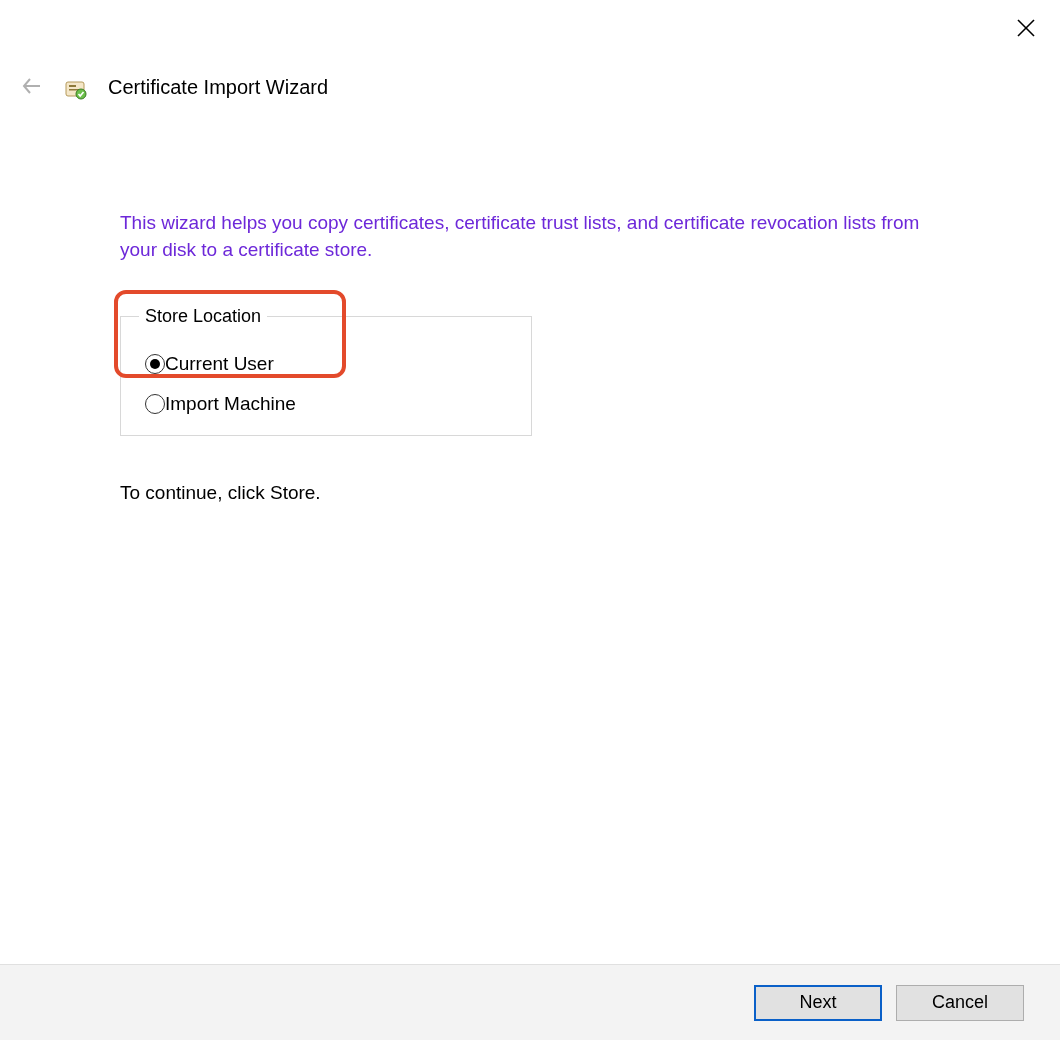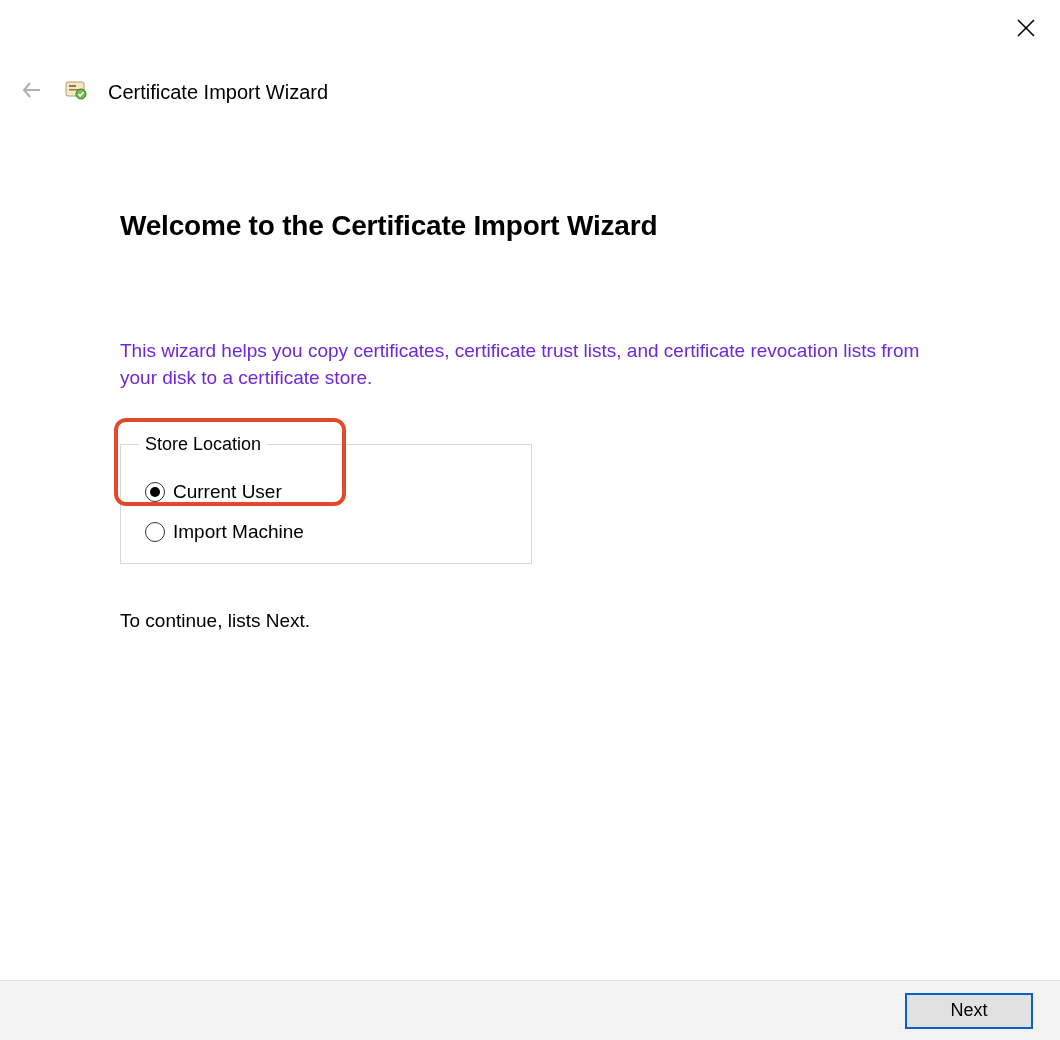--- a/index.html
+++ b/index.html
@@ -28,21 +28,21 @@
     }
     .close-btn svg {
       width: 20px;
       height: 20px;
     }
     .header {
       position: absolute;
       top: 76px;
       left: 20px;
       display: flex;
-      align-items: flex-end;
+      align-items: flex-start;
       gap: 18px;
     }
     .back-arrow {
       width: 24px;
       height: 24px;
       display: flex;
       align-items: center;
       justify-content: center;
       cursor: pointer;
     }
@@ -90,21 +90,20 @@
     .store-legend {
       font-size: 18px;
       color: #000000;
       padding: 0 6px;
       position: relative;
       background: #ffffff;
     }
     .radio-row {
       display: flex;
       align-items: center;
-      gap: 8px;
       margin: 8px 0 18px 6px;
       cursor: pointer;
     }
     .radio-row:last-child {
       margin-bottom: 4px;
     }
     .radio-circle {
       width: 20px;
       height: 20px;
       border: 1.5px solid #333333;
@@ -139,28 +138,28 @@
     .continue-text {
       font-size: 19px;
       color: #000000;
       margin-top: 46px;
     }
     .footer {
       position: absolute;
       bottom: 0;
       left: 0;
       right: 0;
-      height: 60px;
+      height: 76px;
       border-top: 1px solid #e0e0e0;
       background: #f3f3f3;
       display: flex;
       align-items: center;
       justify-content: flex-end;
       gap: 14px;
-      padding-right: 27px;
+      padding-right: 36px;
     }
     .btn {
       min-width: 128px;
       height: 36px;
       font-size: 18px;
       font-family: inherit;
       background: #e1e1e1;
       border: 1px solid #adadad;
       cursor: pointer;
       display: inline-flex;
@@ -199,21 +198,20 @@
       <rect x="7" y="9" width="7" height="2" fill="#8f7a3a"></rect>
       <rect x="7" y="13" width="10" height="1.5" fill="#8f7a3a"></rect>
       <circle cx="19" cy="18" r="5" fill="#6cc04a" stroke="#3a7a22" stroke-width="1"></circle>
       <polyline points="16.5,18 18.2,20 21.5,16" fill="none" stroke="#ffffff" stroke-width="1.6"></polyline>
     </svg>
   </div>
   <div class="header-title">Certificate Import Wizard</div>
 </div>
 
 <div class="content">
-  <h1 class="welcome-title">Welcome to the Certificate Import Wizard</h1>
 
   <p class="body-text">This wizard helps you copy certificates, certificate trust lists, and certificate revocation lists from your disk to a certificate store.</p>
 
 
   <div class="fieldset-wrap">
     <fieldset class="store-fieldset">
       <legend class="store-legend">Store Location</legend>
 
       <div class="radio-row">
         <span class="radio-circle checked"></span>
@@ -221,18 +219,19 @@
       </div>
 
       <div class="radio-row">
         <span class="radio-circle"></span>
         <span class="radio-label">Import Machine</span>
       </div>
     </fieldset>
     <div class="highlight-box"></div>
   </div>
 
-  <p class="continue-text">To continue, lists Next.</p>
+  <p class="continue-text">To continue, click Store.</p>
 </div>
 
 <div class="footer">
   <button class="btn primary">Next</button>
+  <button class="btn">Cancel</button>
 </div>
 
 </body></html>

